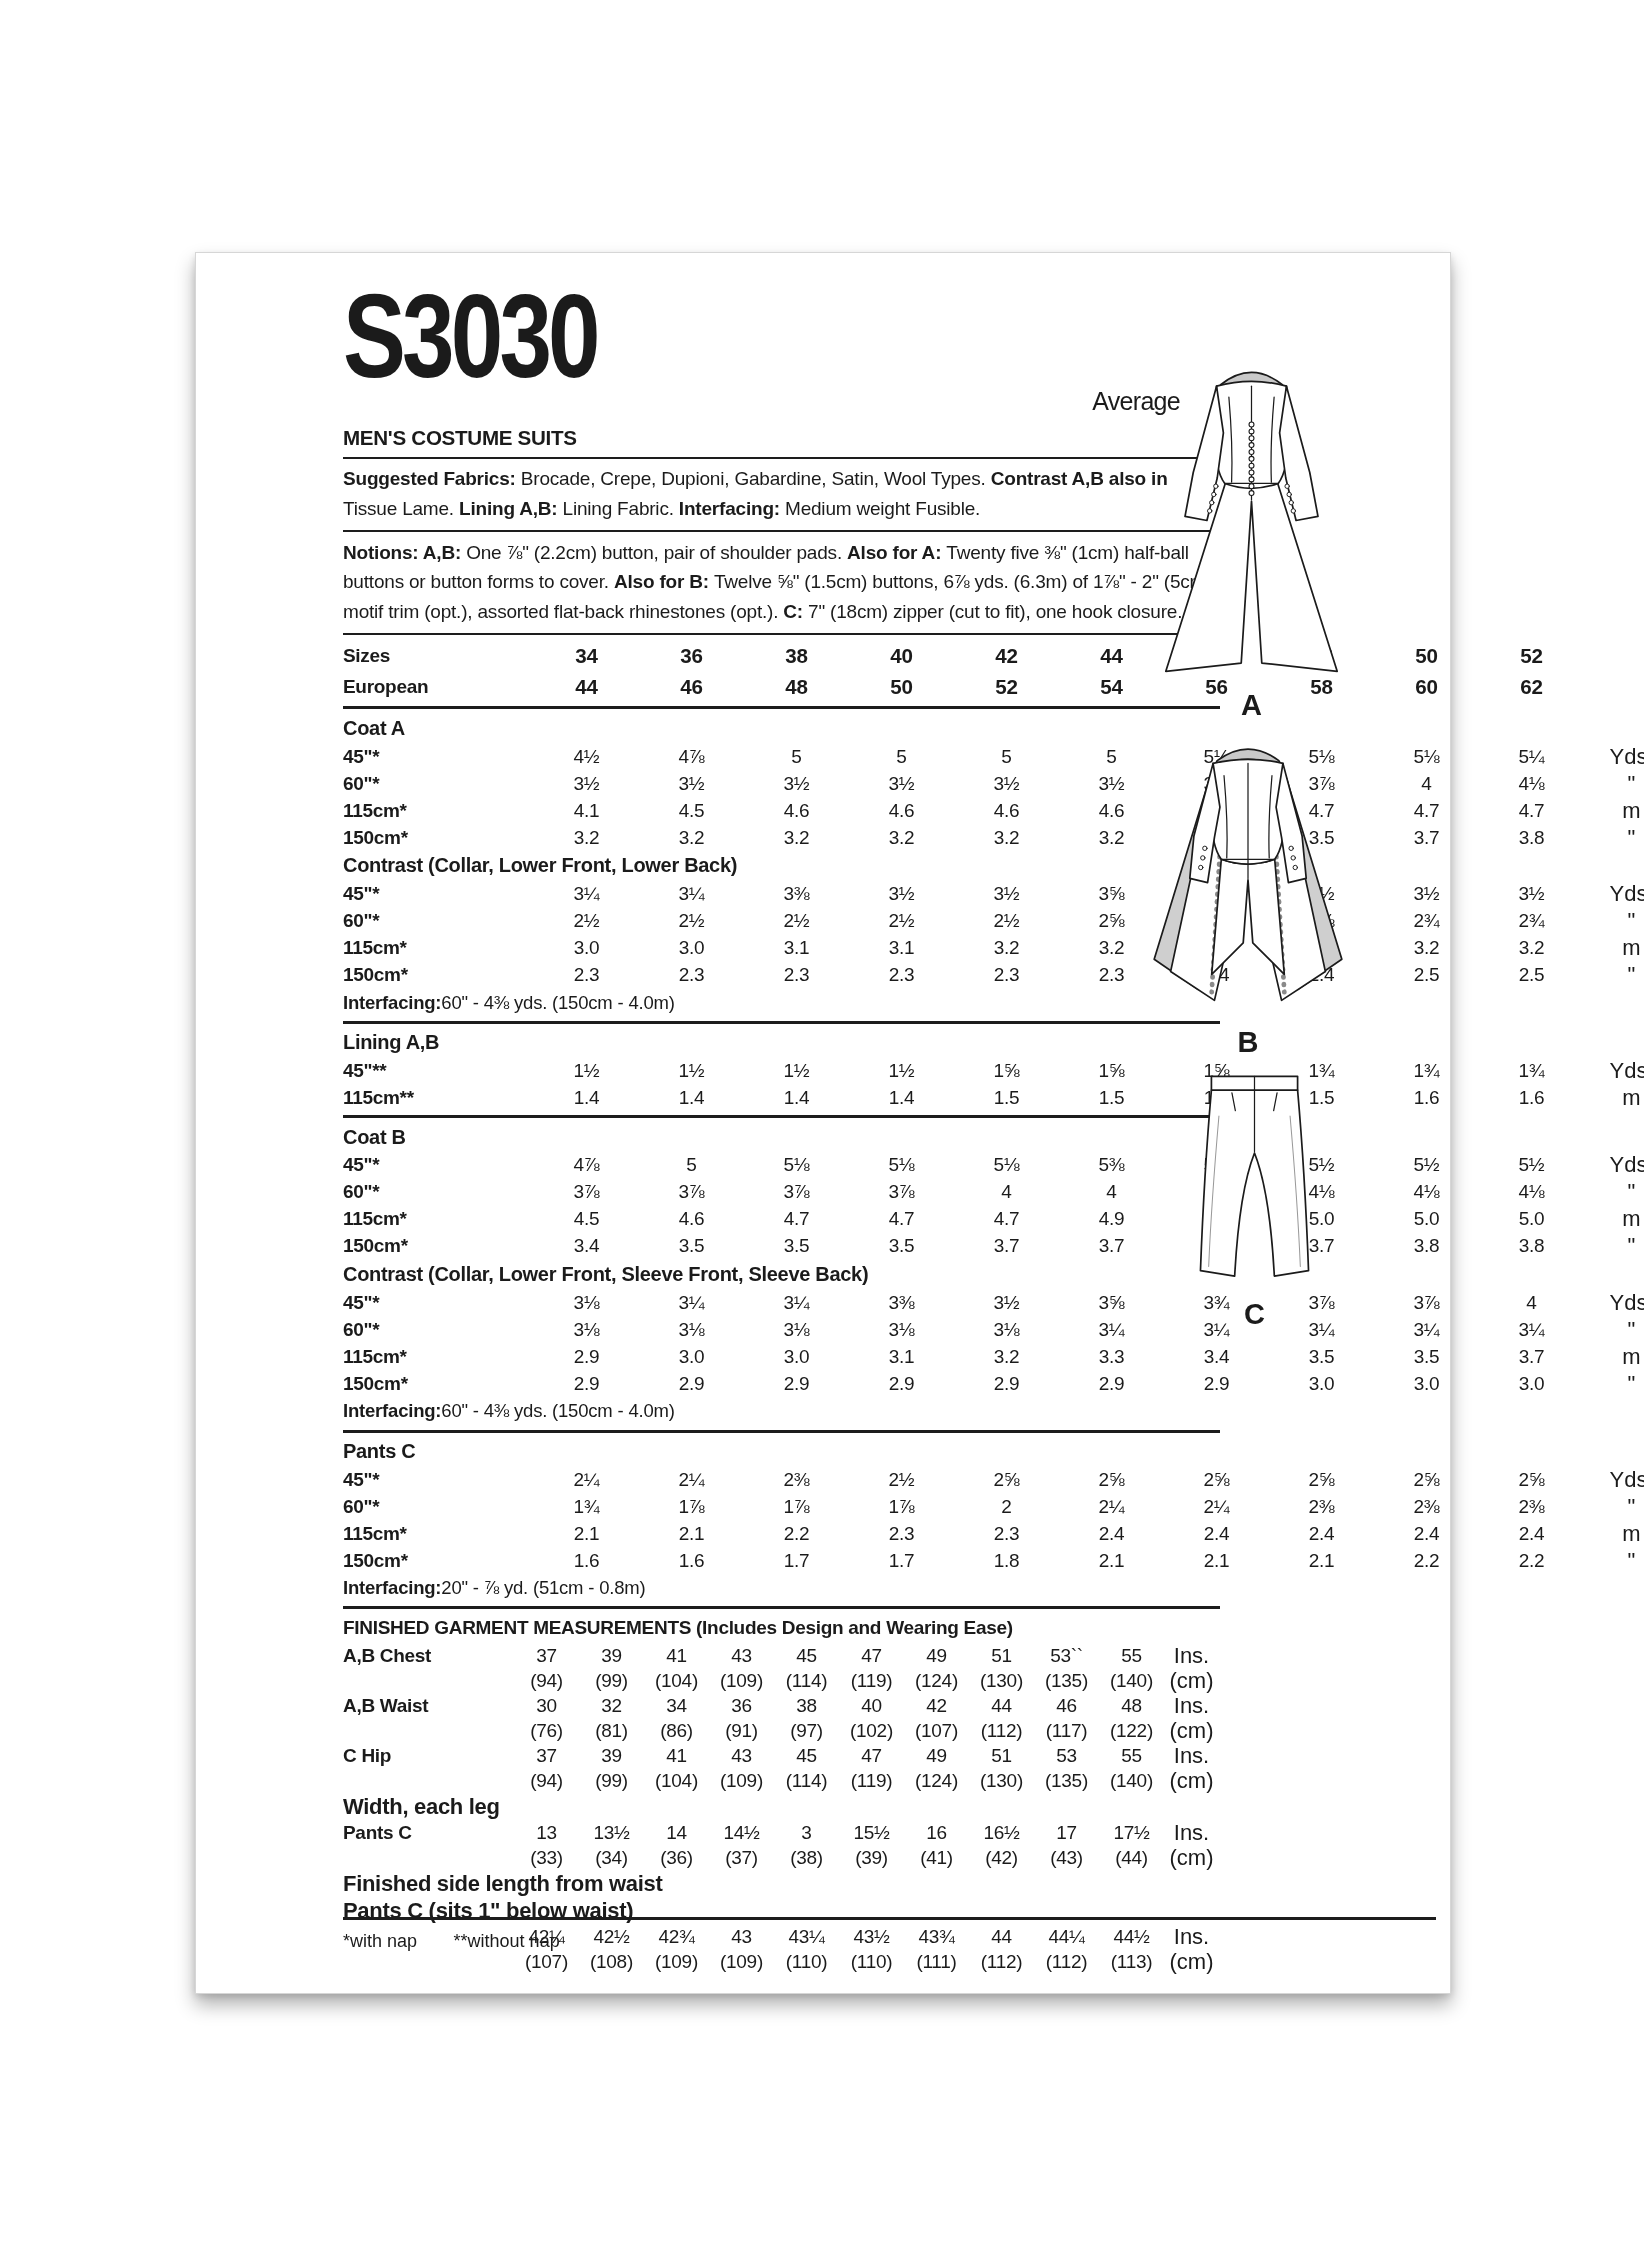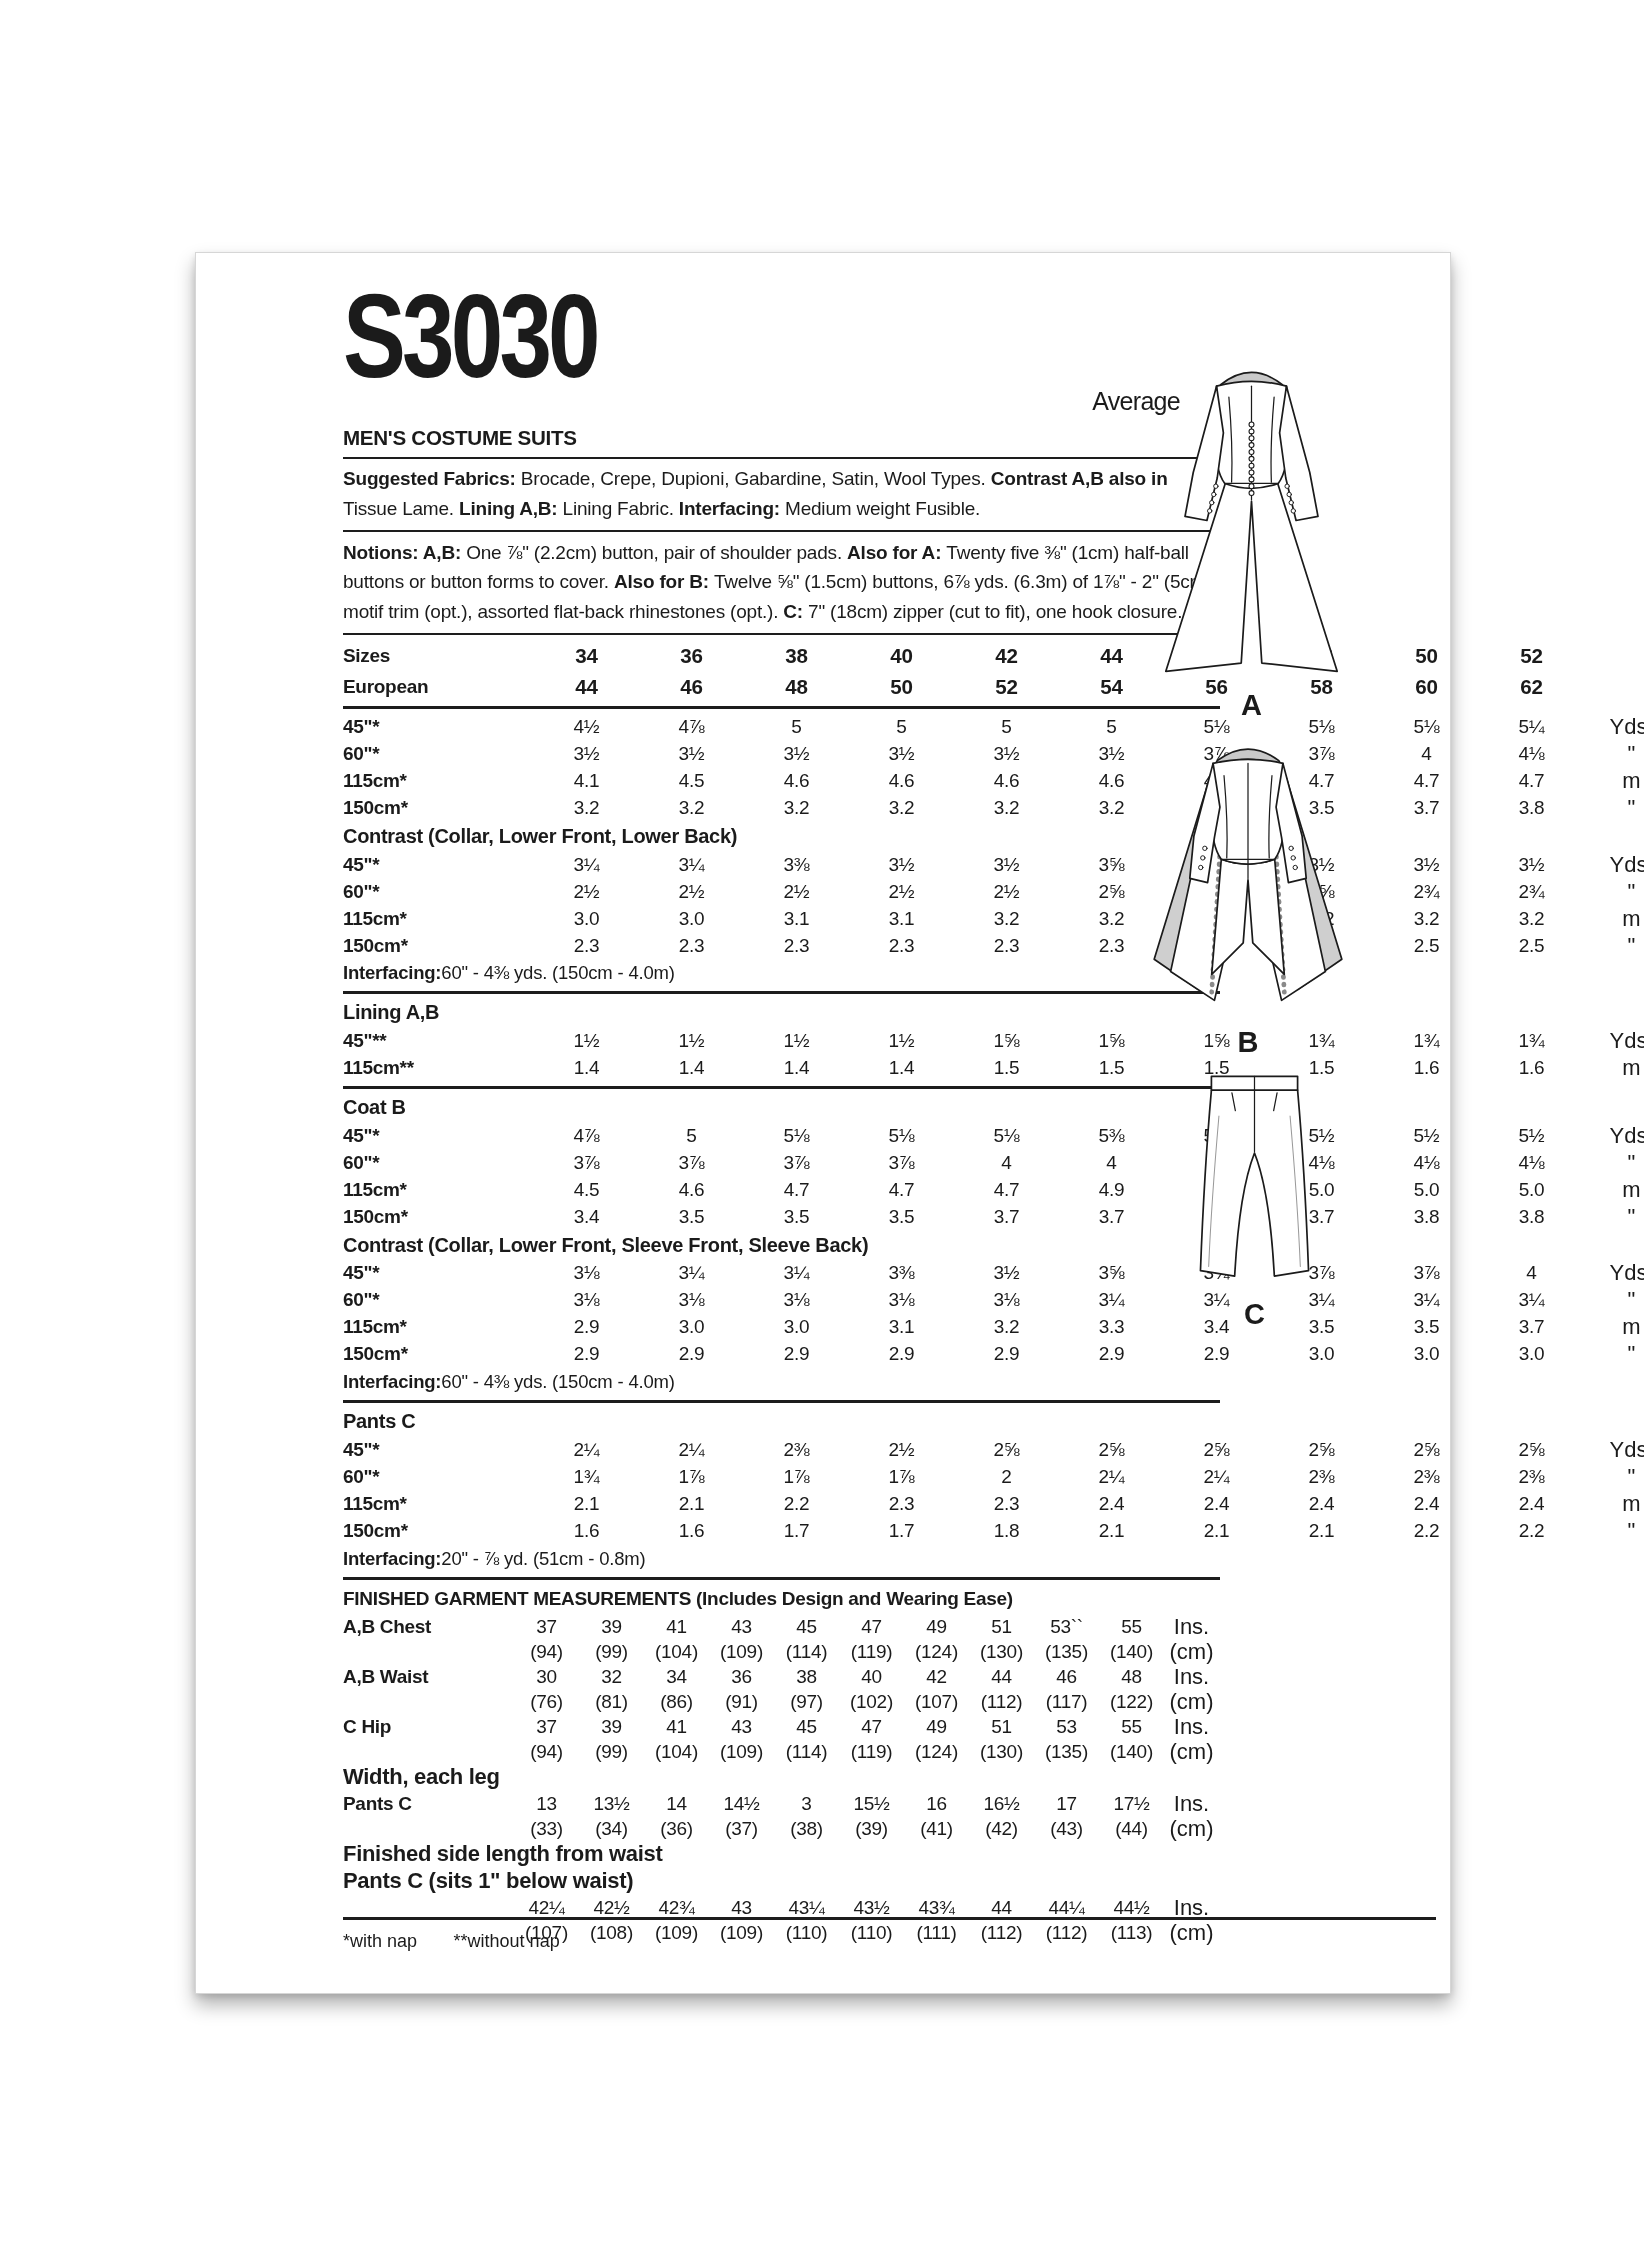--- a/index.html
+++ b/index.html
@@ -87,20 +87,21 @@
           <div class="tnum">50</div>
           <div class="tnum">52</div>
           <div class="tnum">54</div>
           <div class="tnum">56</div>
           <div class="tnum">58</div>
           <div class="tnum">60</div>
           <div class="tnum">62</div>
           <div class="tunit"></div>
         </div>
         <div class="rule"></div>
+        <div class="stitle">Coat A</div>
         <div class="trow">
           <div class="tlabel">45"*</div>
           <div class="tnum">4½</div>
           <div class="tnum">4⅞</div>
           <div class="tnum">5</div>
           <div class="tnum">5</div>
           <div class="tnum">5</div>
           <div class="tnum">5</div>
           <div class="tnum">5⅛</div>
           <div class="tnum">5⅛</div>

